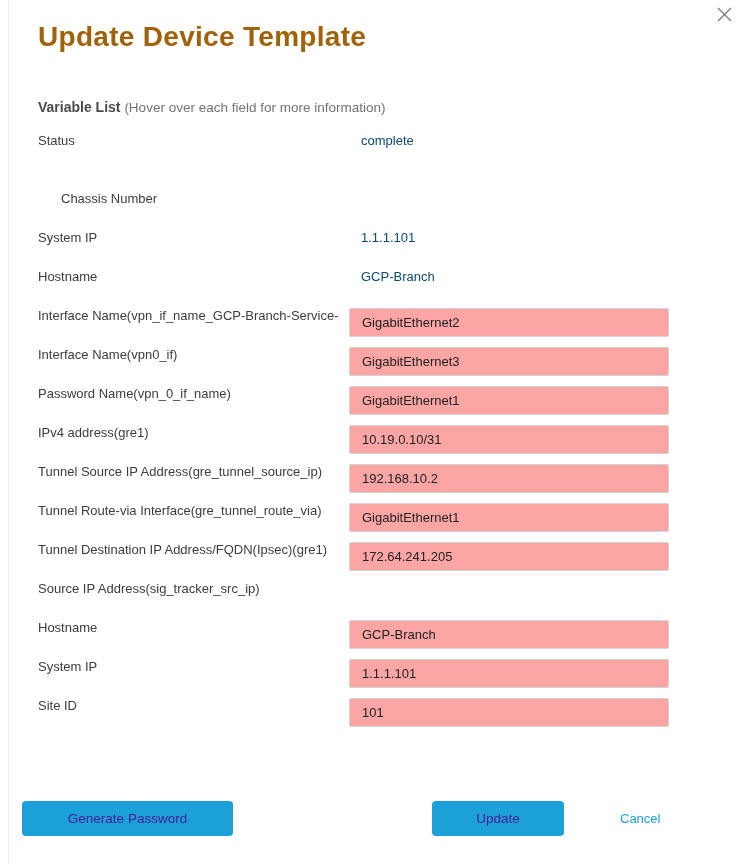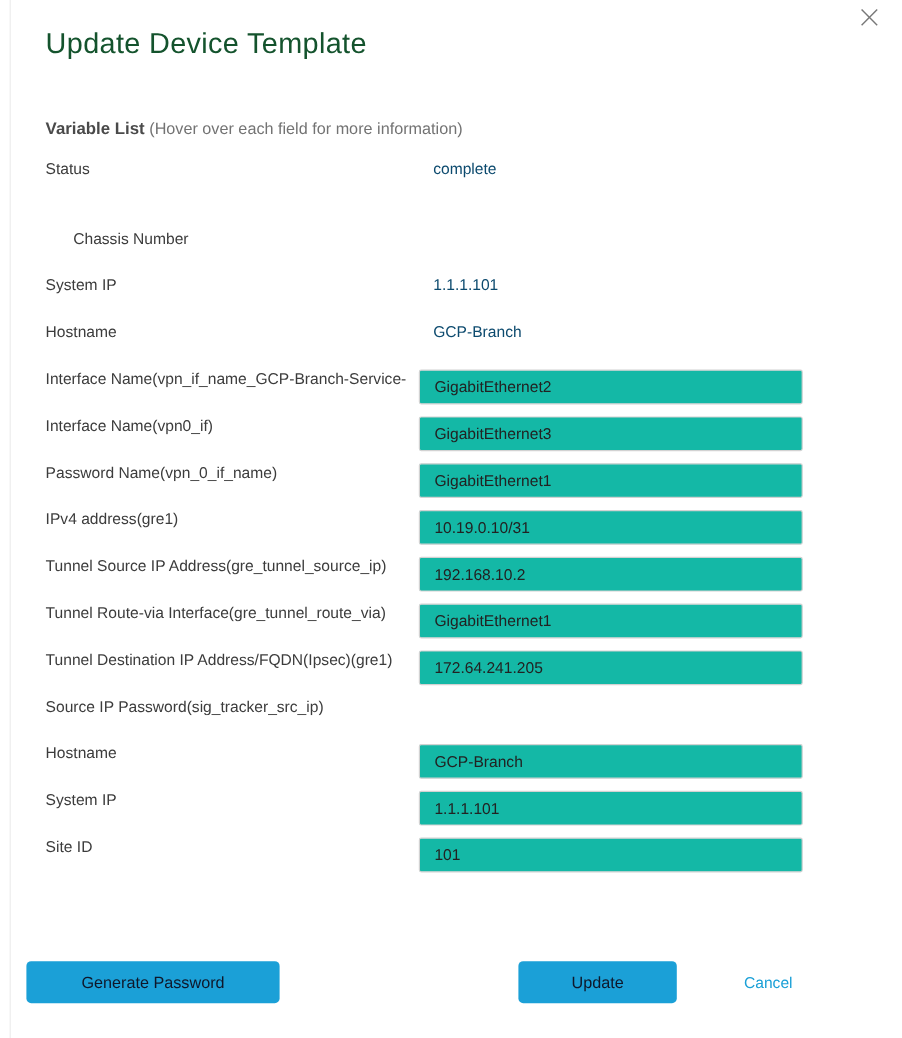--- a/index.html
+++ b/index.html
@@ -16,21 +16,21 @@
     background: #ededed;
   }
   .close-btn {
     position: absolute; top: 5px; right: 19px;
     width: 18px; height: 18px;
     background: none; border: none; cursor: pointer;
     padding: 0; line-height: 0;
   }
   .content { padding: 20px 0 0 38px; }
   h1.title {
-    font-size: 24px; font-weight: 400; color: #14532d;
+    font-size: 28px; font-weight: 700; color: #a16207;
     line-height: 34px; letter-spacing: 0.3px;
   }
   .subheader { margin-top: 44px; font-size: 14px; line-height: 18px; }
   .subheader .heading { font-weight: bold; color: #4a4a4a; }
   .subheader .hint { color: #737373; font-size: 13.5px; }
   .rows { margin-top: 16px; width: 631px; }
   .row { display: flex; align-items: flex-start; height: 39px; }
   .row.gap-before { margin-top: 19px; margin-left: 23px; }
   .row .label {
     width: 311px; flex: 0 0 311px;
@@ -38,28 +38,28 @@
     white-space: nowrap; overflow: hidden;
   }
   .row .static-value {
     padding-left: 12px; font-size: 13px; color: #0c4a6e;
   }
   .row input.field {
     width: 320px; height: 29px;
     border: 1px solid #d2d2d2; border-radius: 2px;
     padding: 0 12px; font-size: 13px; color: #222;
     font-family: "Liberation Sans", sans-serif;
-    outline: none; background: #14b8a6;
+    outline: none; background: #fca5a5;
   }
   .footer {
     margin-top: 64px; padding-left: 22px;
     display: flex; align-items: center;
   }
   .btn {
-    background: #1BA0D7; color: #0f172a;
+    background: #1BA0D7; color: #4c1d95;
     border: none; border-radius: 4px;
     height: 35px; font-size: 13.5px; cursor: pointer;
     font-family: "Liberation Sans", sans-serif;
   }
   .btn-generate { width: 211px; }
   .btn-update { width: 132px; margin-left: 199px; }
   .link-cancel {
     margin-left: 56px;
     background: none; border: none; cursor: pointer;
     color: #1BA0D7; font-size: 13px;
@@ -137,21 +137,21 @@
       <div class="label">Tunnel Route-via Interface(gre_tunnel_route_via)</div>
       <input class="field" type="text" value="GigabitEthernet1" style="">
     </div>
 
     <div class="row">
       <div class="label">Tunnel Destination IP Address/FQDN(Ipsec)(gre1)</div>
       <input class="field" type="text" value="172.64.241.205" style="">
     </div>
 
     <div class="row">
-      <div class="label">Source IP Password(sig_tracker_src_ip)</div>
+      <div class="label">Source IP Address(sig_tracker_src_ip)</div>
     </div>
 
     <div class="row">
       <div class="label">Hostname</div>
       <input class="field" type="text" value="GCP-Branch" style="">
     </div>
 
     <div class="row">
       <div class="label">System IP</div>
       <input class="field" type="text" value="1.1.1.101" style="">

